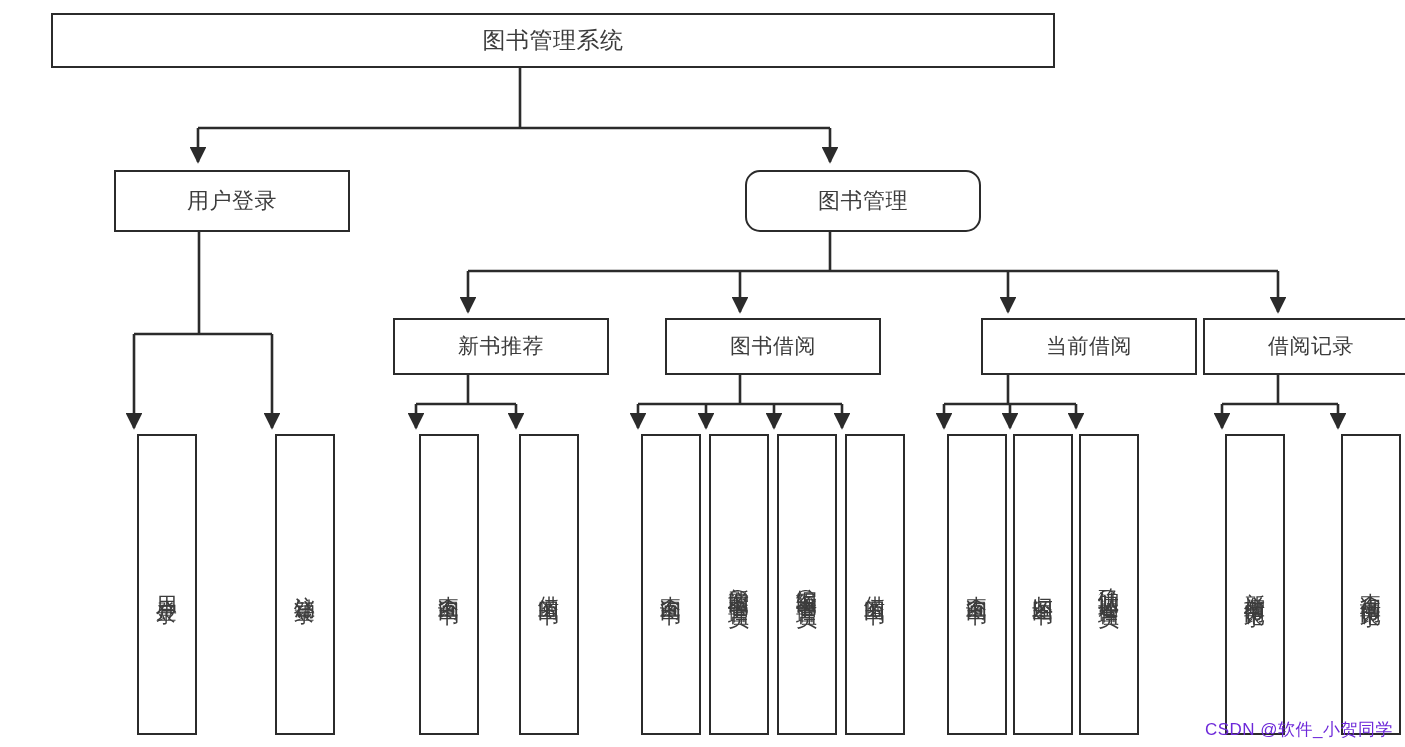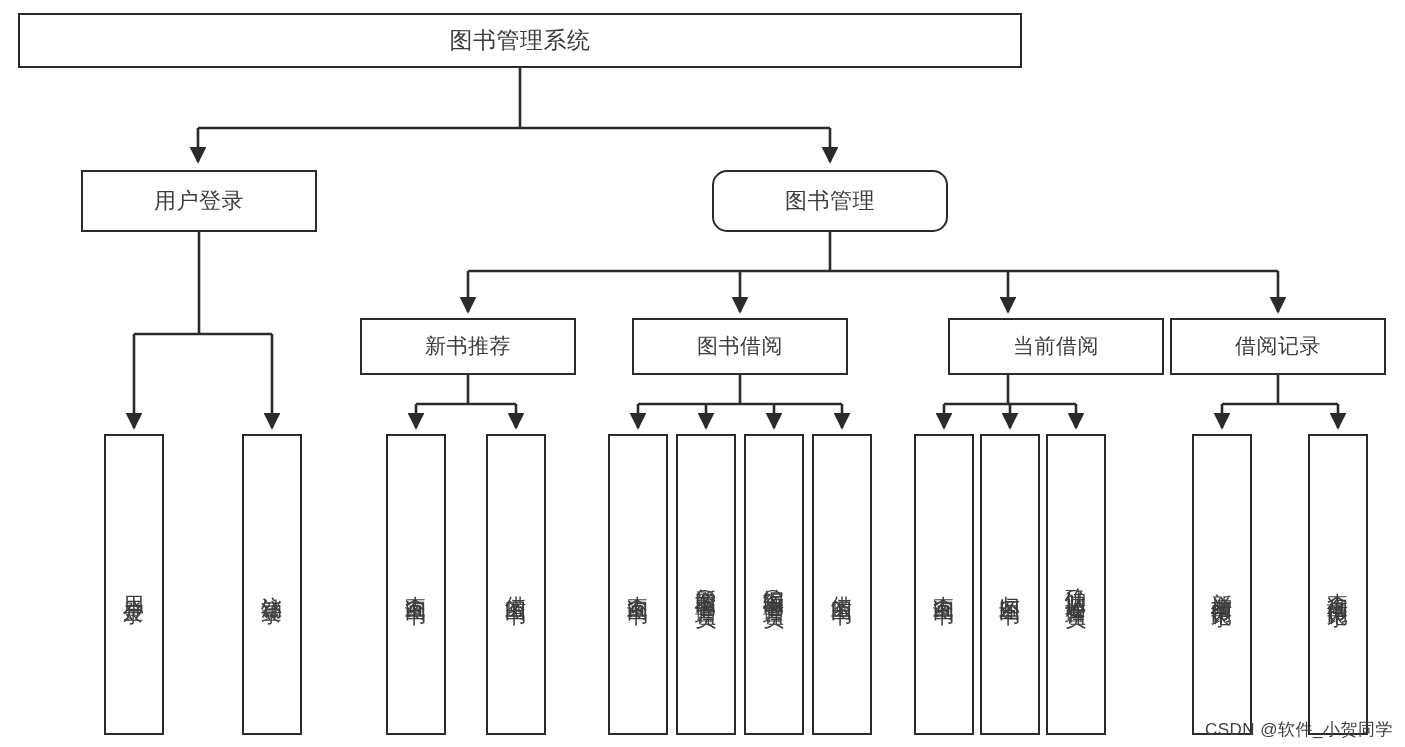--- a/index.html
+++ b/index.html
@@ -29,20 +29,21 @@
   .node {
     position: absolute;
     box-sizing: border-box;
     border: 2px solid #2b2b2b;
     background: #ffffff;
     display: flex;
     align-items: center;
     justify-content: center;
     color: #3c3c3c;
     text-align: center;
+    margin-left: 33px;
   }
   .node.level-0 {
     font-size: 23px;
   }
   .node.level-1 {
     font-size: 22px;
   }
   .node.level-2 {
     font-size: 21px;
   }
@@ -59,21 +60,21 @@
     text-orientation: upright;
     letter-spacing: 3px;
     line-height: 1;
     max-height: 100%;
   }
   #watermark {
     position: absolute;
     right: 12px;
     bottom: 6px;
     font-size: 17px;
-    color: #404040;
+    color: #6d28d9;
     letter-spacing: 0.5px;
     white-space: nowrap;
     font-family: "Liberation Sans", "DejaVu Sans", sans-serif;
   }
 </style>
 </head>
 <body>
 
 <div id="canvas">
 

